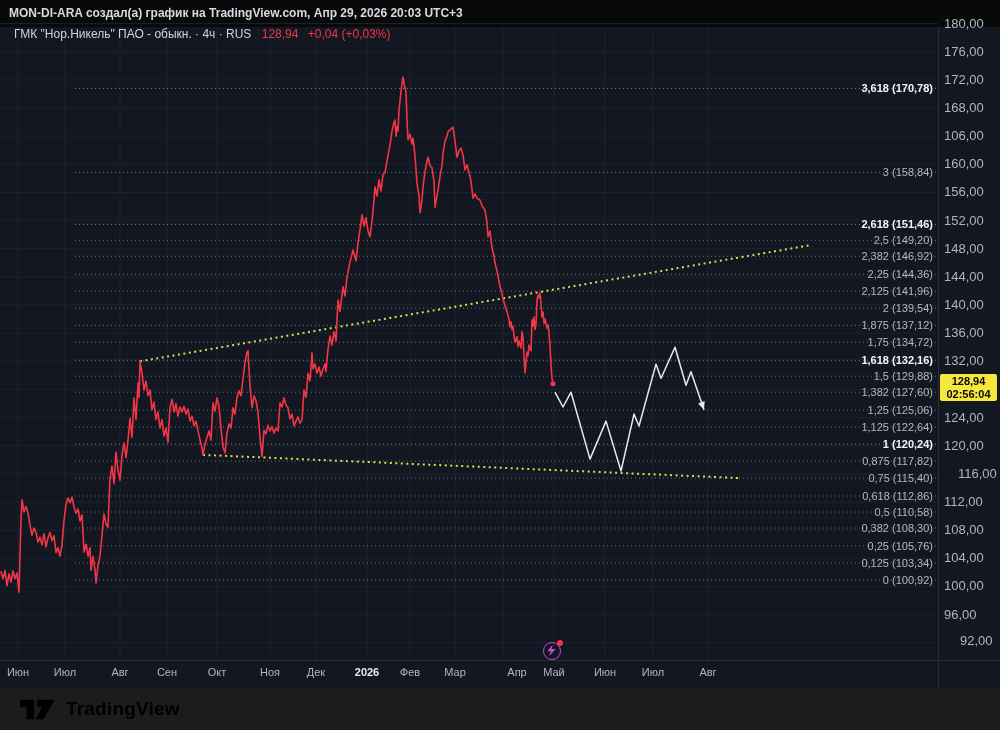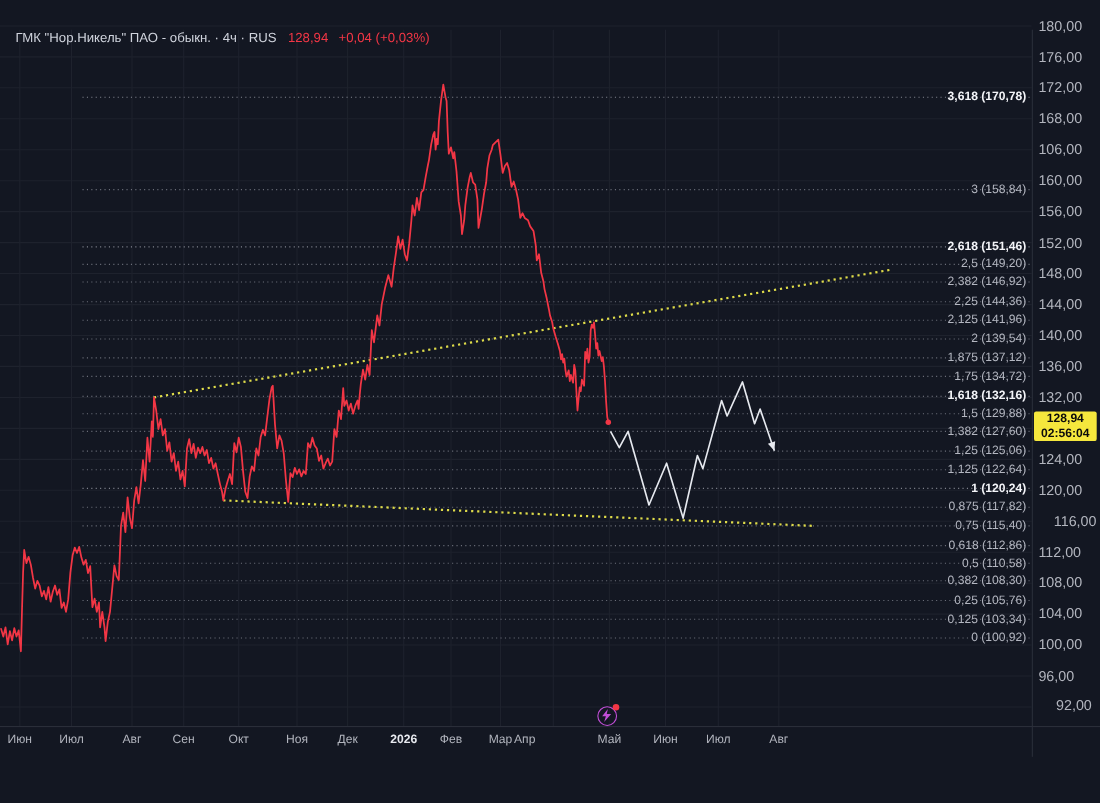--- a/index.html
+++ b/index.html
@@ -32,20 +32,23 @@
               background:#f23645;}
   .footer{position:absolute;left:0;top:688px;width:1000px;height:42px;background:#1b1c1e;
           display:flex;align-items:center;padding-left:20px;box-sizing:border-box;z-index:5;}
   .wordmark{font-size:19px;font-weight:bold;color:#eceder;margin-left:9px;letter-spacing:.2px;}
 </style>
 </head>
 <body>
 
 <div id="root">
 
+  <div class="topbar">
+    <span>MON-DI-ARA создал(а) график на TradingView.com, Апр 29, 2026 20:03 UTC+3</span>
+  </div>
 
   <svg id="plot" width="938" height="688" viewBox="0 0 938 688">
       <line x1="0" x2="938" y1="642.7" y2="642.7" stroke="#1e222d" stroke-width="1"></line>
       <line x1="0" x2="938" y1="614.6" y2="614.6" stroke="#1e222d" stroke-width="1"></line>
       <line x1="0" x2="938" y1="586.4" y2="586.4" stroke="#1e222d" stroke-width="1"></line>
       <line x1="0" x2="938" y1="558.3" y2="558.3" stroke="#1e222d" stroke-width="1"></line>
       <line x1="0" x2="938" y1="530.2" y2="530.2" stroke="#1e222d" stroke-width="1"></line>
       <line x1="0" x2="938" y1="502.0" y2="502.0" stroke="#1e222d" stroke-width="1"></line>
       <line x1="0" x2="938" y1="473.9" y2="473.9" stroke="#1e222d" stroke-width="1"></line>
       <line x1="0" x2="938" y1="445.7" y2="445.7" stroke="#1e222d" stroke-width="1"></line>
@@ -125,20 +128,27 @@
     <div>02:56:04</div>
   </div>
 
   <div class="event">
     <svg width="15" height="15" viewBox="0 0 15 15" style="position:absolute;left:0;top:0">
       <polygon points="8.6,1.5 3.4,8.2 6.8,8.2 5.2,13.3 11.6,6.1 7.6,6.1" fill="#c04ed6"></polygon>
     </svg>
     <span class="dot"></span>
   </div>
 
+  <div class="footer">
+    <svg width="37" height="21" viewBox="0 0 34 18">
+      <path d="M0 0 H13 V18 H6 V7 H0 Z" fill="#eceder"></path>
+      <path d="M16 0 H32 L21.5 18 H14 L20.5 7 H15.5 Z" fill="#eceder"></path>
+    </svg>
+    <span class="wordmark">TradingView</span>
+  </div>
 
 <div class="fib-label bold" style="top: 82.4319px;">3,618 (170,78)</div>
     <div class="fib-label" style="top: 166.442px;">3 (158,84)</div>
     <div class="fib-label bold" style="top: 218.367px;">2,618 (151,46)</div>
     <div class="fib-label" style="top: 234.269px;">2,5 (149,20)</div>
     <div class="fib-label" style="top: 250.311px;">2,382 (146,92)</div>
     <div class="fib-label" style="top: 268.323px;">2,25 (144,36)</div>
     <div class="fib-label" style="top: 285.209px;">2,125 (141,96)</div>
     <div class="fib-label" style="top: 302.237px;">2 (139,54)</div>
     <div class="fib-label" style="top: 319.264px;">1,875 (137,12)</div>
@@ -182,18 +192,18 @@
     <div class="month" style="left: 18px;">Июн</div>
     <div class="month" style="left: 65px;">Июл</div>
     <div class="month" style="left: 120px;">Авг</div>
     <div class="month" style="left: 167px; text-align: right;">Сен</div>
     <div class="month" style="left: 217px;">Окт</div>
     <div class="month" style="left: 270px;">Ноя</div>
     <div class="month" style="left: 316px;">Дек</div>
     <div class="month bold" style="left: 367px;">2026</div>
     <div class="month" style="left: 410px;">Фев</div>
     <div class="month" style="left: 455px;">Мар</div>
-    <div class="month" style="left: 477px;">Апр</div>
+    <div class="month" style="left: 517px;">Апр</div>
     <div class="month" style="left: 554px;">Май</div>
     <div class="month" style="left: 605px;">Июн</div>
     <div class="month" style="left: 653px;">Июл</div>
     <div class="month" style="left: 708px;">Авг</div>
   </div>
 
 </body></html>

